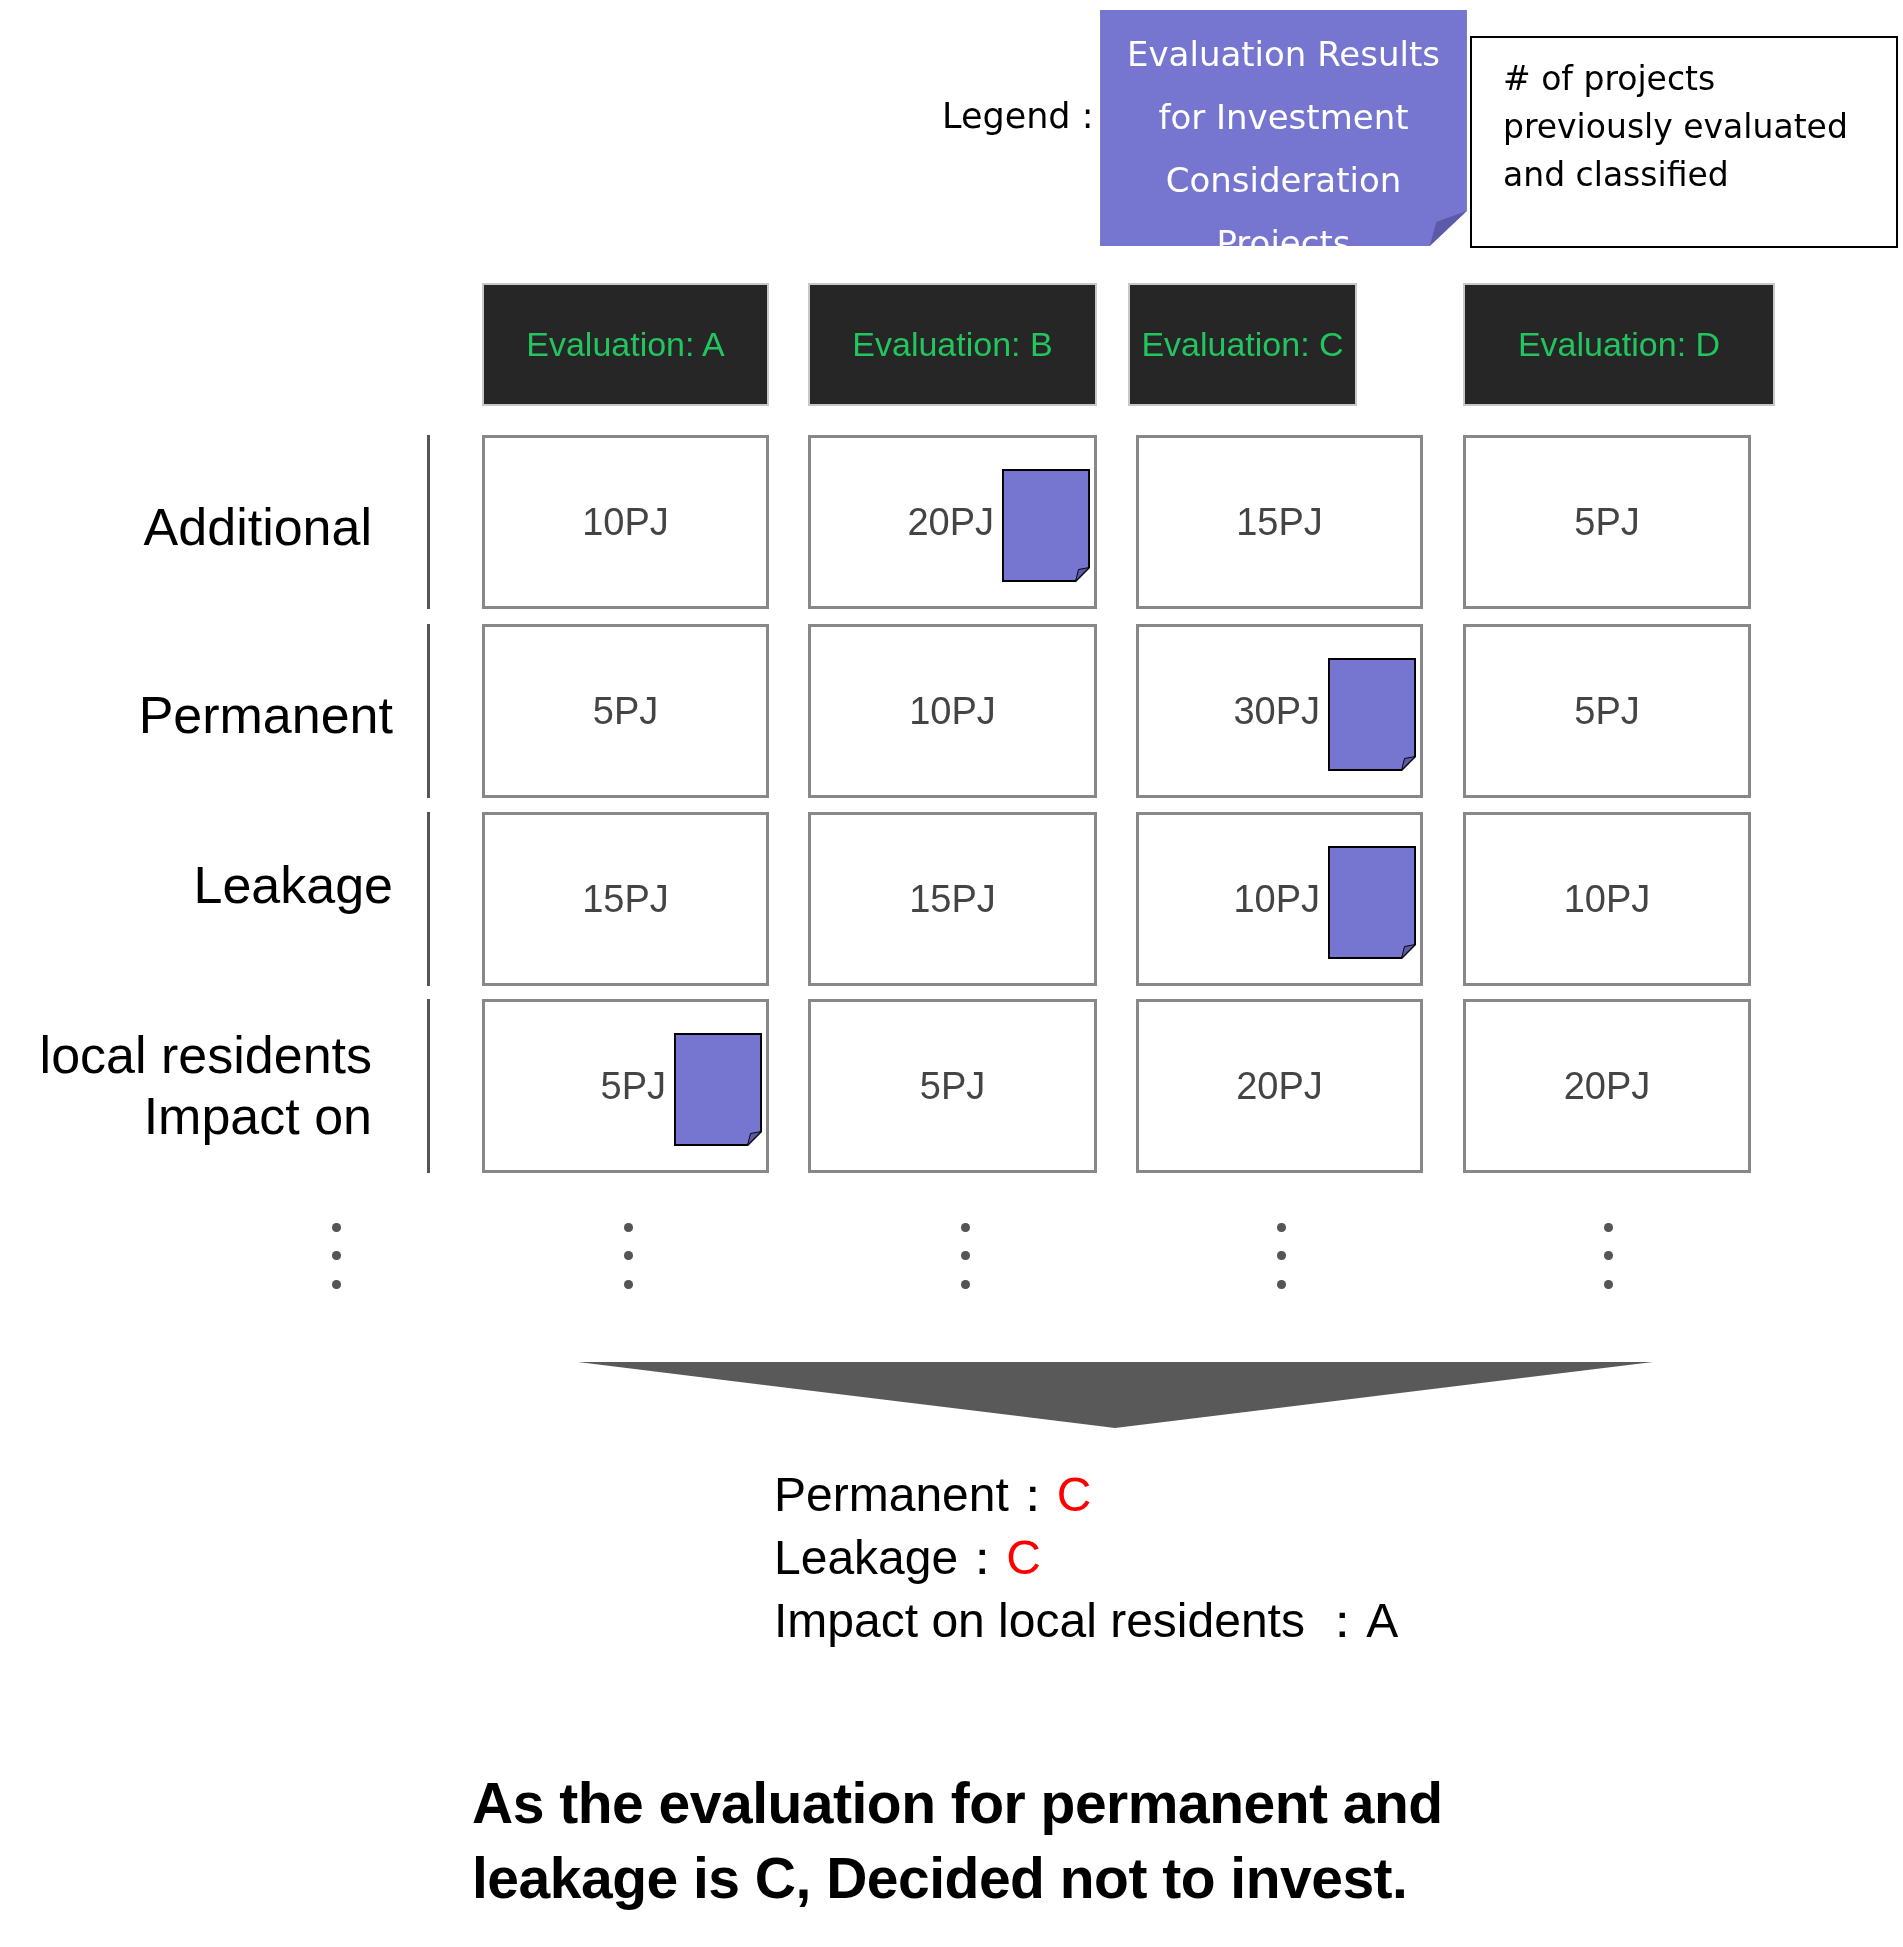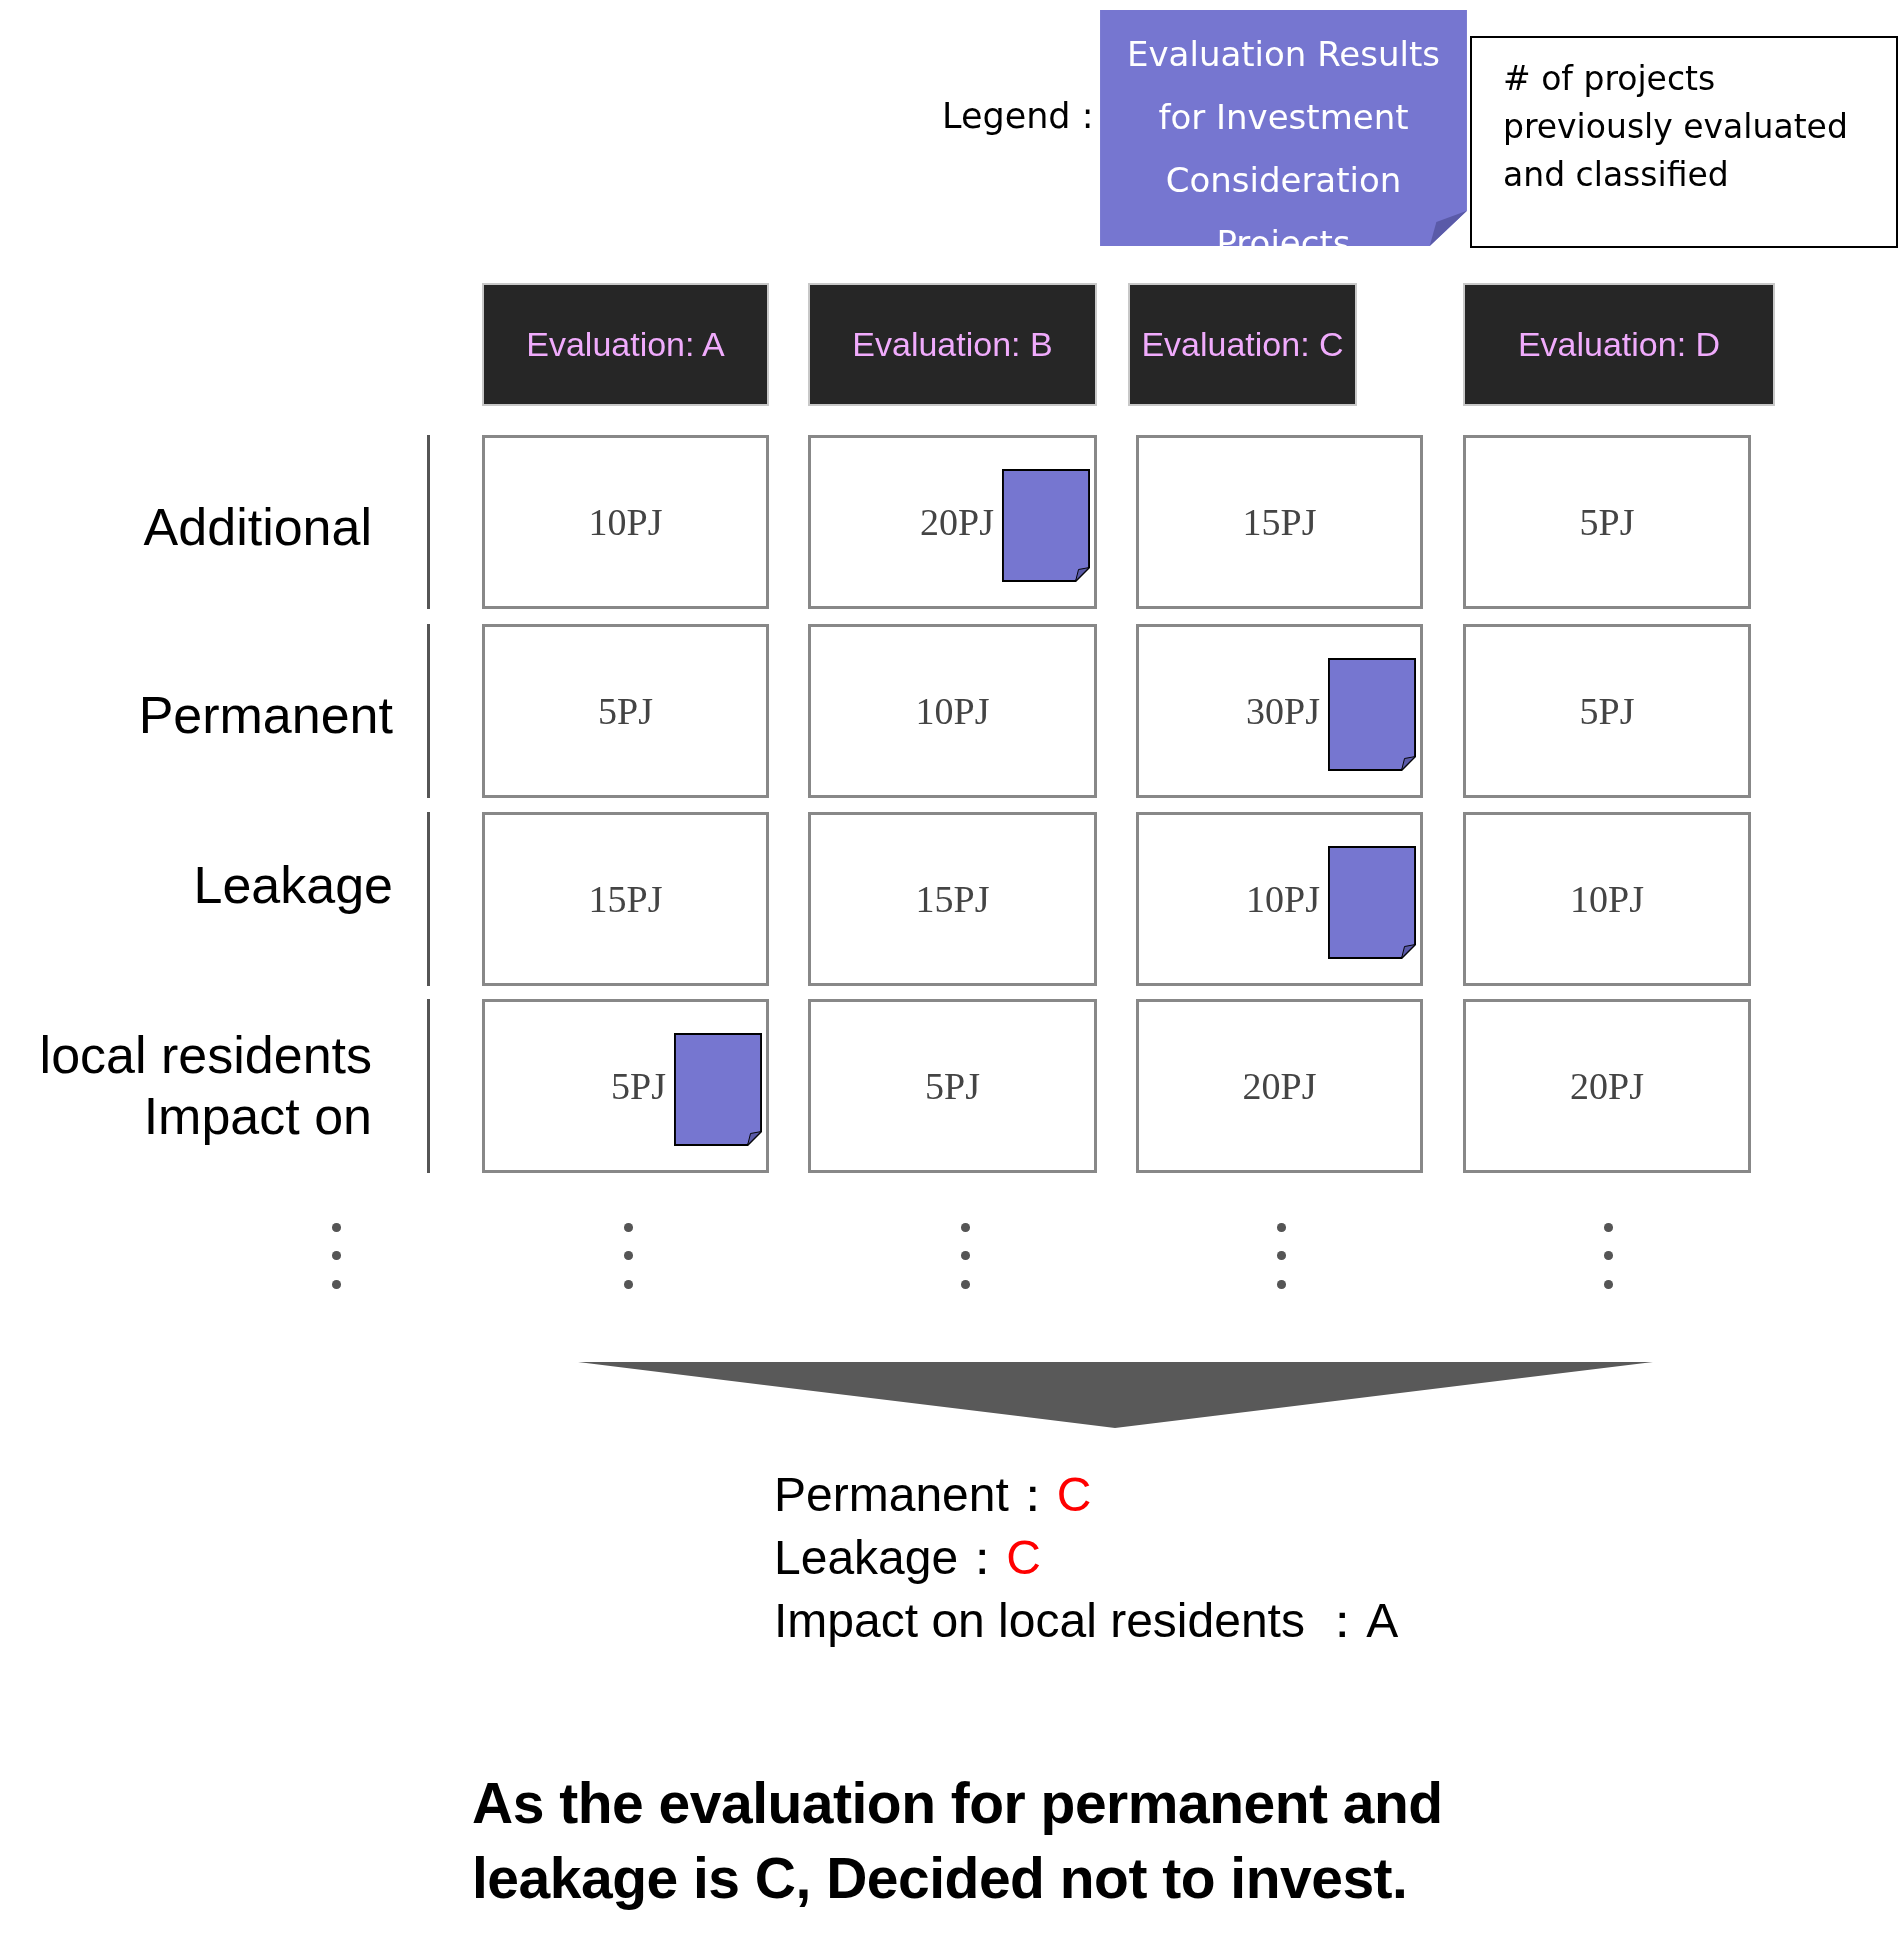--- a/index.html
+++ b/index.html
@@ -3,23 +3,23 @@
 <meta charset="utf-8">
 <style>
   html, body { margin:0; padding:0; background:#ffffff; }
   body { width:1903px; height:1947px; position:relative; overflow:hidden; font-family:"Liberation Sans", sans-serif; }
   .abs { position:absolute; }
   .legend-label { left:942px; top:96px; font-size:35px; color:#000; font-family:"DejaVu Sans", sans-serif; }
   .legend-note { left:1100px; top:9.6px; width:397px; height:236px; }
   .legend-note .txt { position:absolute; left:0; top:13.4px; width:367px; text-align:center; color:#fff; font-size:34px; line-height:63px; font-family:"DejaVu Sans", sans-serif; }
   .legend-desc { left:1470px; top:36px; width:428px; height:212px; border:2.9px solid #000; box-sizing:border-box; background:#fff; }
   .legend-desc .txt { position:absolute; left:31px; top:17px; font-size:33px; line-height:48px; color:#000; font-family:"DejaVu Sans", sans-serif; }
-  .hdr { top:283px; height:123px; background:#262626; border:2.9px solid #c8c8c8; box-sizing:border-box; color:#f0abfc; font-size:34px; display:flex; align-items:center; justify-content:center; }
+  .hdr { top:283px; height:123px; background:#262626; border:2.9px solid #c8c8c8; box-sizing:border-box; color:#22c55e; font-size:34px; display:flex; align-items:center; justify-content:center; }
   .cell { background:#fff; border:3.8px solid #888; box-sizing:border-box; }
-  .cell .val { position:absolute; top:50%; transform:translateY(-50%); width:100%; text-align:center; font-family:Liberation Serif, serif; font-size:38px; color:#444; }
+  .cell .val { position:absolute; top:50%; transform:translateY(-50%); width:100%; text-align:center; font-family:Liberation Sans, sans-serif; font-size:38px; color:#444; }
   .cell.has-note .val { width:auto; right:100px; text-align:right; }
   .cell .note { position:absolute; right:3.8px; top:31px; width:88px; height:113px; }
   .rowlabel { font-size:52px; color:#000; text-align:right; line-height:61px; }
   .vbar { width:2.9px; background:#555; }
   .dot { width:8.6px; height:8.6px; border-radius:50%; background:#555; }
   .summary { left:774px; font-size:48px; color:#000; line-height:63px; }
   .summary .red { color:#ff0000; }
   .conclusion { left:472px; top:1766px; font-family:Liberation Sans, sans-serif; font-weight:bold; font-size:57px; line-height:75px; color:#000; letter-spacing:-0.5px; }
 </style>
 </head>

